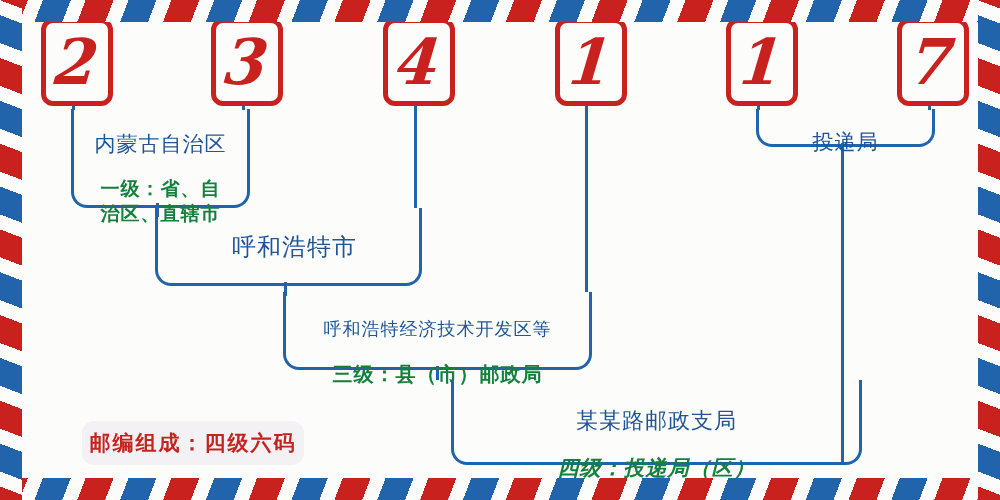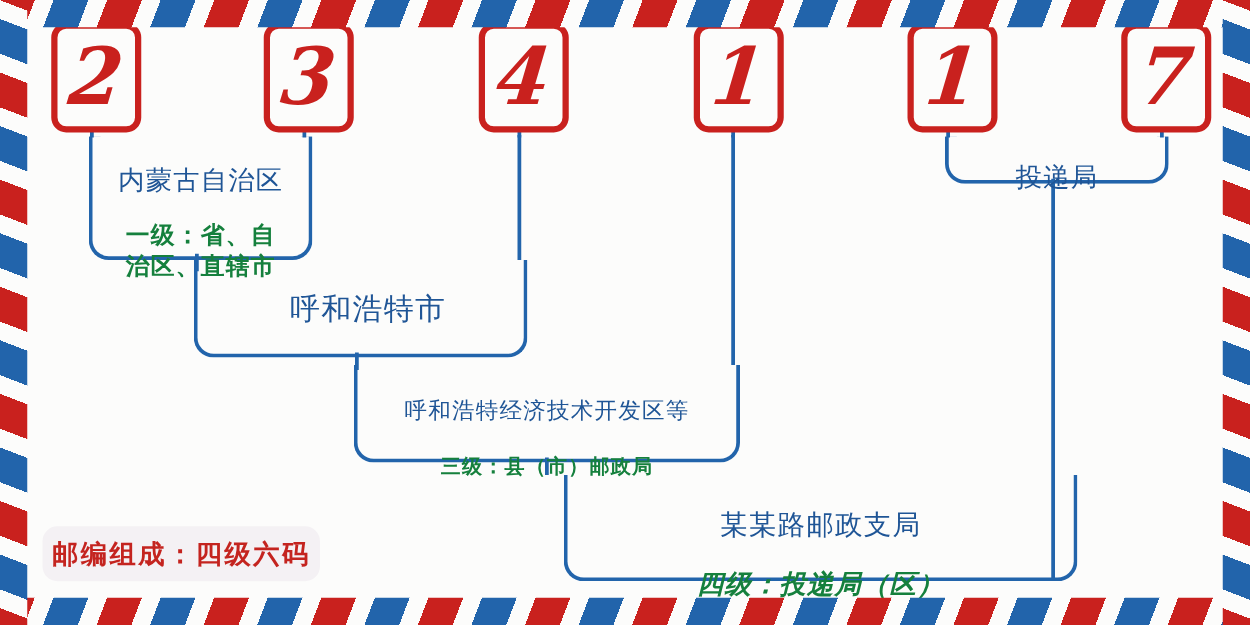--- a/index.html
+++ b/index.html
@@ -81,21 +81,21 @@
     letter-spacing:1px;
   }
 
   
   .chip{
     position:absolute;z-index:3;
     background:#f4f1f4;border-radius:12px;
     display:flex;align-items:center;justify-content:center;
     color:#c4241f;
     font-family:"DejaVu Serif","Liberation Serif",serif;
-    font-weight:bold;font-size:21px;letter-spacing:2px;
+    font-weight:bold;font-size:21px;letter-spacing:2px;margin-left:48px;
   }
 </style>
 </head>
 <body>
 
 <div id="stage">
 
   <div class="air air-top">
       <div class="air-h"></div>
     </div>
@@ -152,21 +152,21 @@
 
   <div class="bracket" style="left:155px;top:208px;width:261px;height:75px;">
     <div class="inner" style="top:6px;">
       <div class="ttl" style="font-size:24px;line-height:31px;margin-left:12px;">呼和浩特市</div>
     </div>
   </div>
 
   <div class="bracket" style="left:283px;top:292px;width:303px;height:75px;">
     <div class="inner" style="top:6px;text-align:center;">
       <div class="ttl" style="font-size:18px;line-height:26px;">呼和浩特经济技术开发区等</div>
-      <div class="sub" style="font-size:16px;line-height:28px;">三级：县（市）邮政局</div>
+      <div class="sub" style="font-size:20px;line-height:28px;">三级：县（市）邮政局</div>
     </div>
   </div>
 
   <div class="bracket" style="left:435px;top:380px;width:405px;height:82px;margin-left:16px;">
     <div class="inner" style="top:8px;">
       <div class="ttl" style="font-size:22px;line-height:29px;">某某路邮政支局</div>
       <div class="sub" style="font-size:21px;line-height:29px;font-style:italic;">四级：投递局（区）</div>
     </div>
   </div>
 

